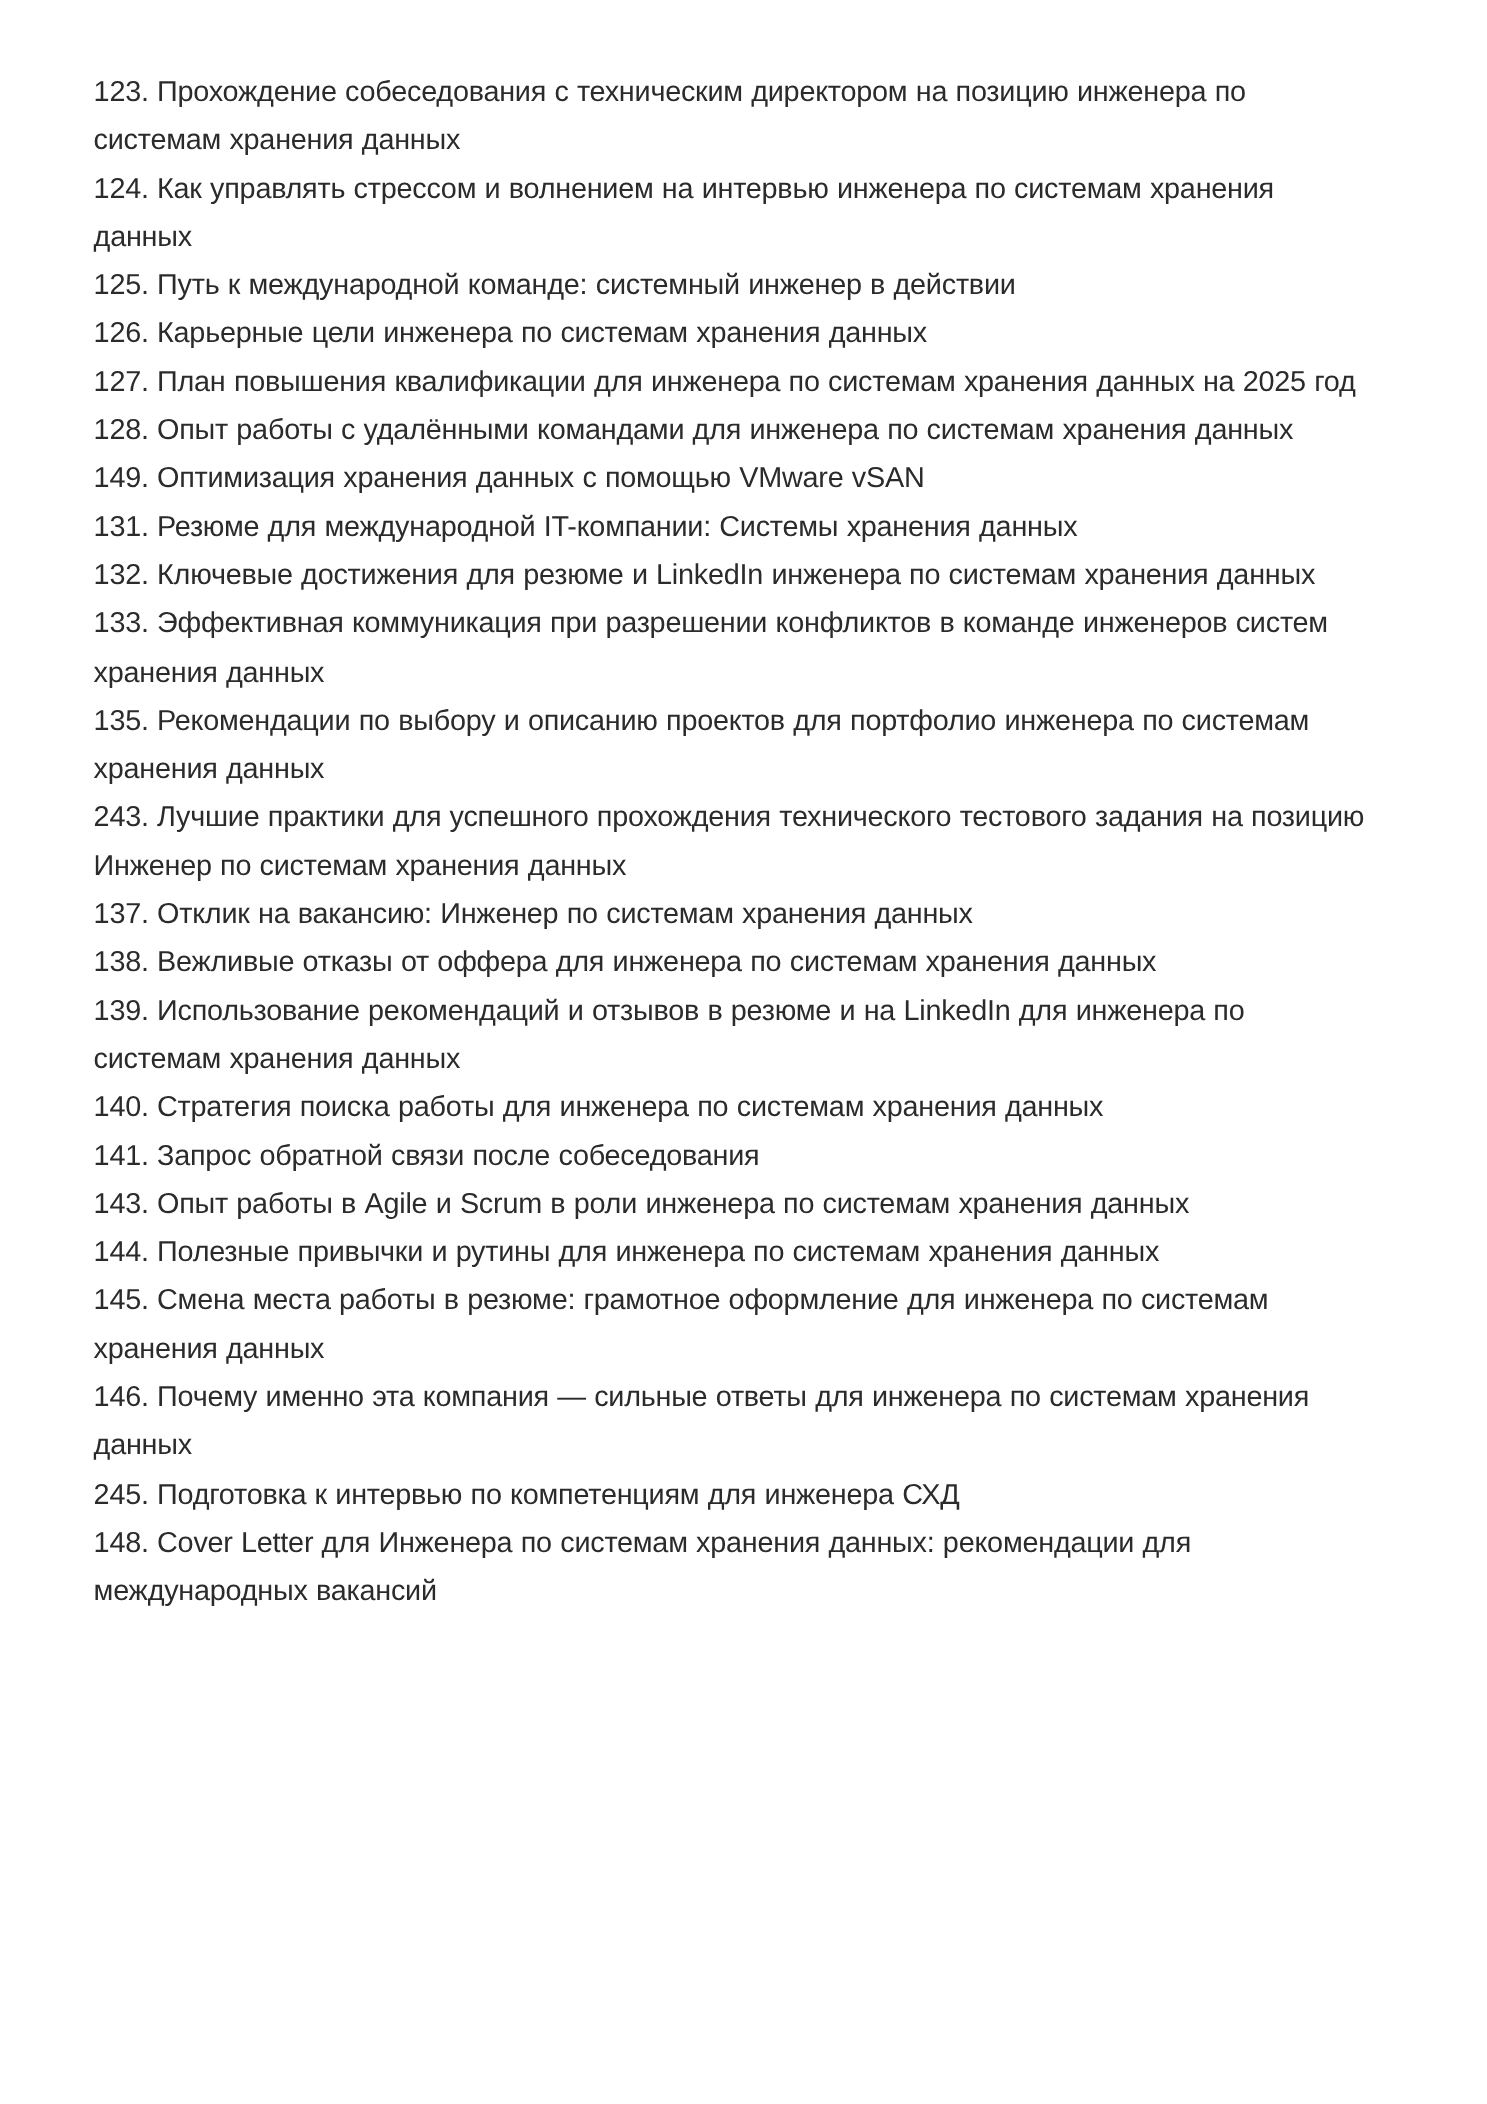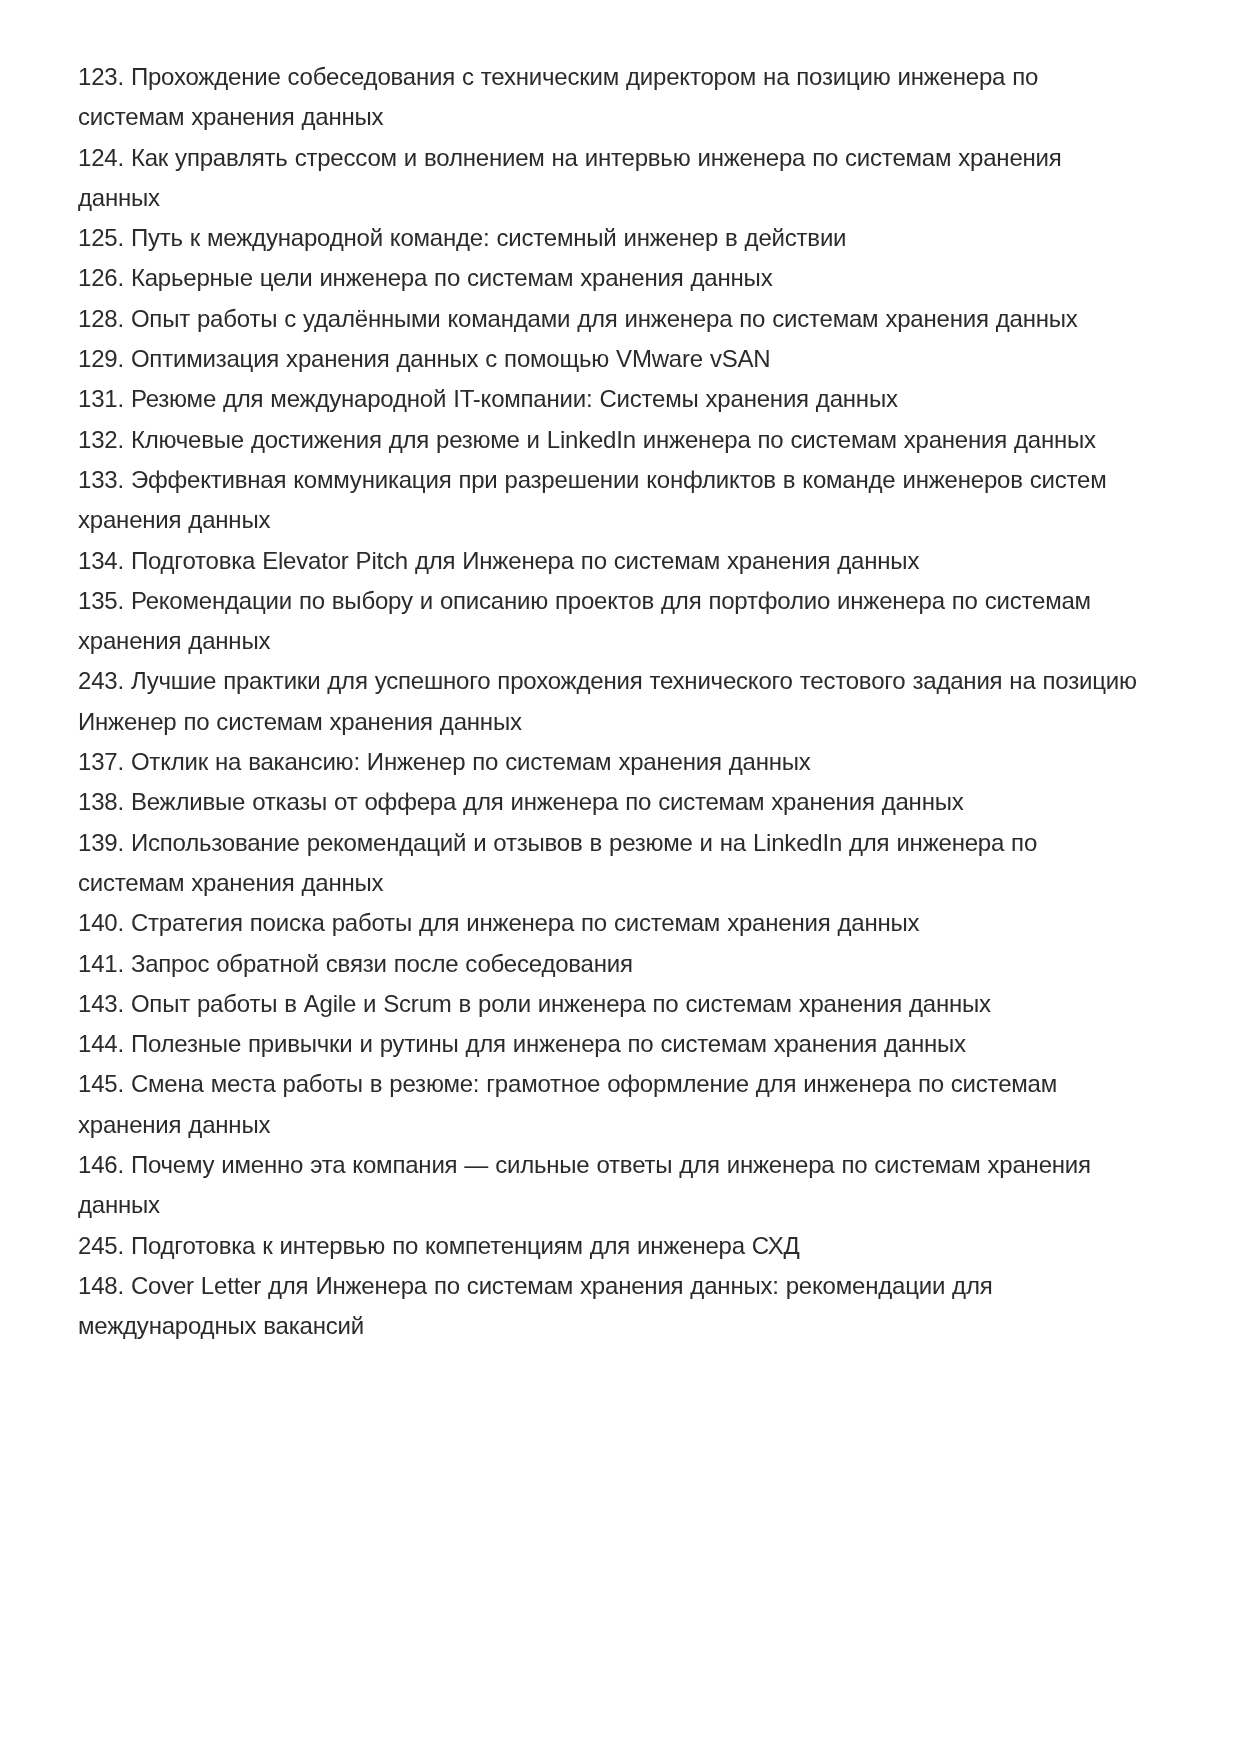--- a/index.html
+++ b/index.html
@@ -34,26 +34,26 @@
   }
 </style>
 </head>
 <body>
 
 <main class="page">
   <p class="item">123. Прохождение собеседования с техническим директором на позицию инженера по системам хранения данных</p>
   <p class="item">124. Как управлять стрессом и волнением на интервью инженера по системам хранения данных</p>
   <p class="item">125. Путь к международной команде: системный инженер в действии</p>
   <p class="item">126. Карьерные цели инженера по системам хранения данных</p>
+  <p class="item">127. План повышения квалификации для инженера по системам хранения данных на 2025 год</p>
   <p class="item">128. Опыт работы с удалёнными командами для инженера по системам хранения данных</p>
-  <p class="item">129. Оптимизация хранения данных с помощью VMware vSAN</p>
+  <p class="item">149. Оптимизация хранения данных с помощью VMware vSAN</p>
   <p class="item">131. Резюме для международной IT-компании: Системы хранения данных</p>
   <p class="item">132. Ключевые достижения для резюме и LinkedIn инженера по системам хранения данных</p>
   <p class="item">133. Эффективная коммуникация при разрешении конфликтов в команде инженеров систем хранения данных</p>
-  <p class="item">134. Подготовка Elevator Pitch для Инженера по системам хранения данных</p>
   <p class="item">135. Рекомендации по выбору и описанию проектов для портфолио инженера по системам хранения данных</p>
   <p class="item">243. Лучшие практики для успешного прохождения технического тестового задания на позицию Инженер по системам хранения данных</p>
   <p class="item">137. Отклик на вакансию: Инженер по системам хранения данных</p>
   <p class="item">138. Вежливые отказы от оффера для инженера по системам хранения данных</p>
   <p class="item">139. Использование рекомендаций и отзывов в резюме и на LinkedIn для инженера по системам хранения данных</p>
   <p class="item">140. Стратегия поиска работы для инженера по системам хранения данных</p>
   <p class="item">141. Запрос обратной связи после собеседования</p>
   <p class="item">143. Опыт работы в Agile и Scrum в роли инженера по системам хранения данных</p>
   <p class="item">144. Полезные привычки и рутины для инженера по системам хранения данных</p>
   <p class="item">145. Смена места работы в резюме: грамотное оформление для инженера по системам хранения данных</p>

